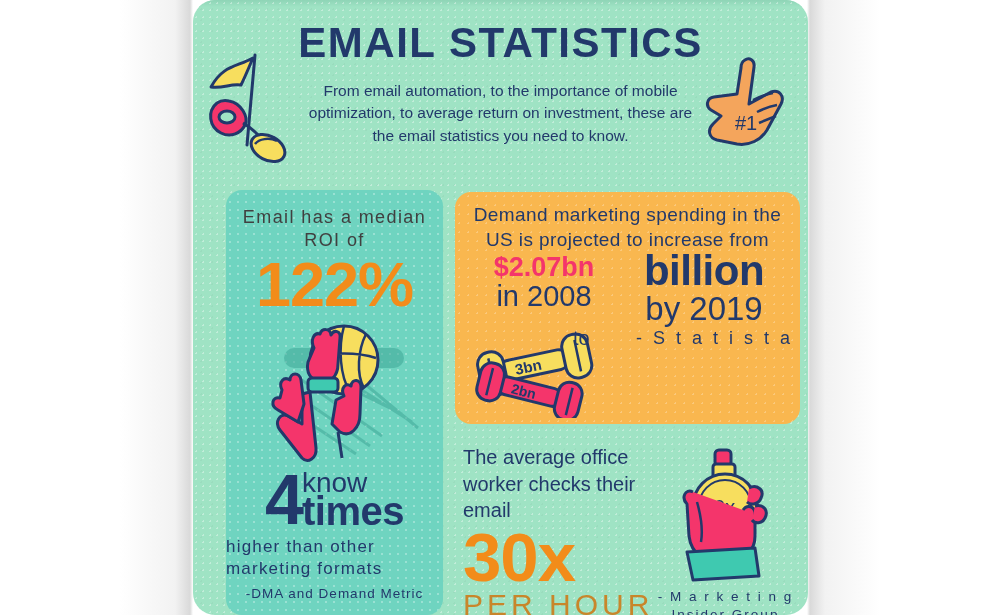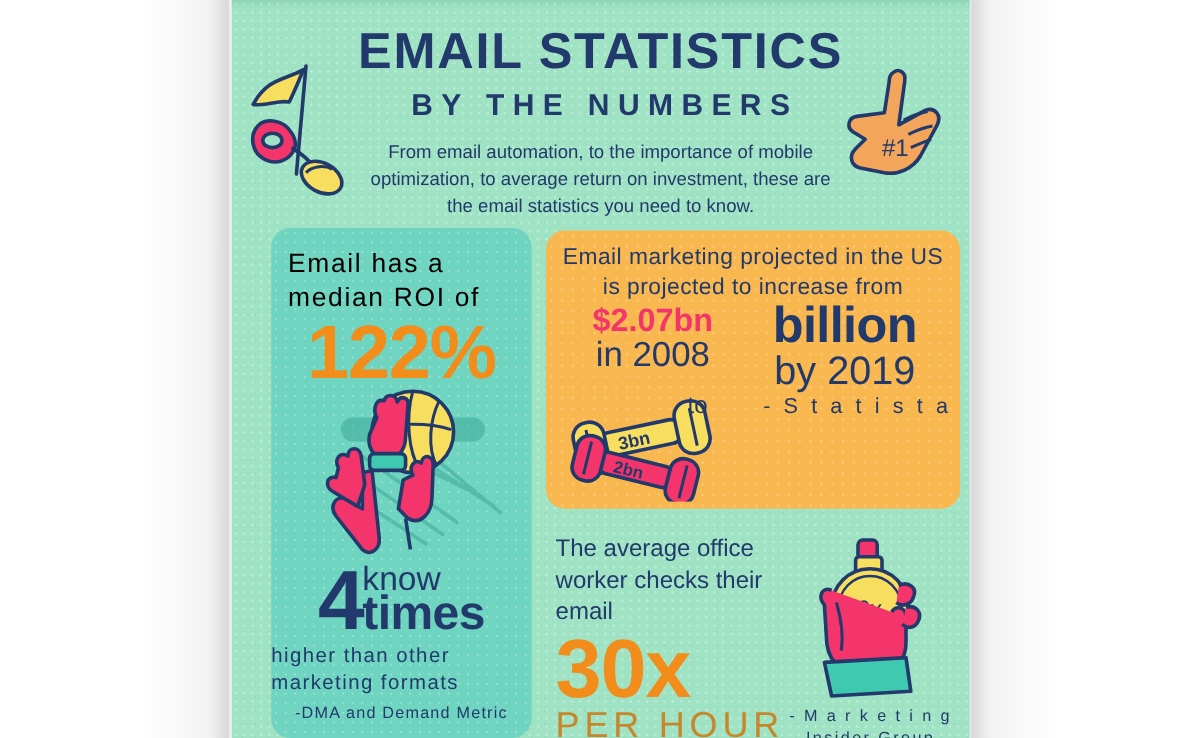--- a/index.html
+++ b/index.html
@@ -31,20 +31,21 @@
 
   
   .info {
     position: absolute;
     left: 193px;
     top: 0;
     width: 615px;
     height: 615px;
     background: #9fe3c4;
     overflow: hidden;
+    border-radius: 22px;
   }
   .info::before {            
     content: "";
     position: absolute;
     left: 0; top: 0; right: 0; height: 7px;
     background: linear-gradient(to bottom, #8ed4b6, #9fe3c4);
   }
   .info::after {             
     content: "";
     position: absolute;
@@ -106,24 +107,25 @@
   }
   .card-roi .grain {
     position: absolute; inset: 0;
     background-image: radial-gradient(rgba(255,255,255,.30) 1px, transparent 1px);
     background-size: 8px 8px;
     pointer-events: none;
   }
   .roi-lead {
     position: relative;
     margin: 16px 14px 0 14px;
-    font-size: 22px;
+    text-align: center;
+    font-size: 18px;
     letter-spacing: 1.4px;
     line-height: 1.25;
-    color: #000000;
+    color: #404040;
     z-index: 2;
   }
   .roi-big {
     position: relative;
     margin: 2px 0 0 0;
     text-align: center;
     font-size: 63px;
     font-weight: bold;
     letter-spacing: -1px;
     color: #f28c1a;
@@ -305,21 +307,20 @@
   }
 </style>
 </head>
 <body>
 
 <div class="page">
   <div class="info">
 
     <div class="header">
       <div class="title">EMAIL STATISTICS</div>
-      <div class="subtitle">BY THE NUMBERS</div>
       <div class="intro">From email automation, to the importance of mobile optimization, to average return on investment, these are the email statistics you need to know.</div>
     </div>
 
     <div class="deco deco-flag">
       <svg width="105" height="125" viewBox="0 0 105 125">
         <path d="M58 10 L50 100" stroke="#22396b" stroke-width="3" fill="none" stroke-linecap="round"></path>
         <path d="M56 13 C40 22 26 20 14 42 C26 44 34 38 44 40 C48 32 52 22 56 13 Z" fill="#f7de5e" stroke="#22396b" stroke-width="3" stroke-linejoin="round"></path>
         <path d="M20 58 C10 66 12 82 24 88 C34 93 44 88 48 80 C52 72 44 58 32 56 C27 55 23 56 20 58 Z" fill="#f4356b" stroke="#22396b" stroke-width="3"></path>
         <ellipse cx="30" cy="72" rx="8" ry="6" fill="#9fe3c4" stroke="#22396b" stroke-width="3"></ellipse>
         <path d="M46 78 C56 84 62 90 66 96" stroke="#22396b" stroke-width="3" fill="none"></path>
@@ -378,21 +379,21 @@
           </span>
         </div>
         <div class="roi-sub">higher than other marketing formats</div>
         <div class="roi-cite">-DMA and Demand Metric</div>
       </div>
     </div>
 
     <div class="card-spend">
       <div class="grain"></div>
 
-      <div class="spend-lead">Email marketing projected in the US is projected to increase from</div>
+      <div class="spend-lead">Demand marketing spending in the US is projected to increase from</div>
 
       <div class="spend-left">
         <div class="spend-small">$2.07bn</div>
         <div class="spend-year">in 2008</div>
       </div>
       <div class="spend-to">to</div>
 
       <div class="dumbbells">
         <svg width="140" height="86" viewBox="0 0 140 86">
           <g transform="rotate(-12 70 34)">

